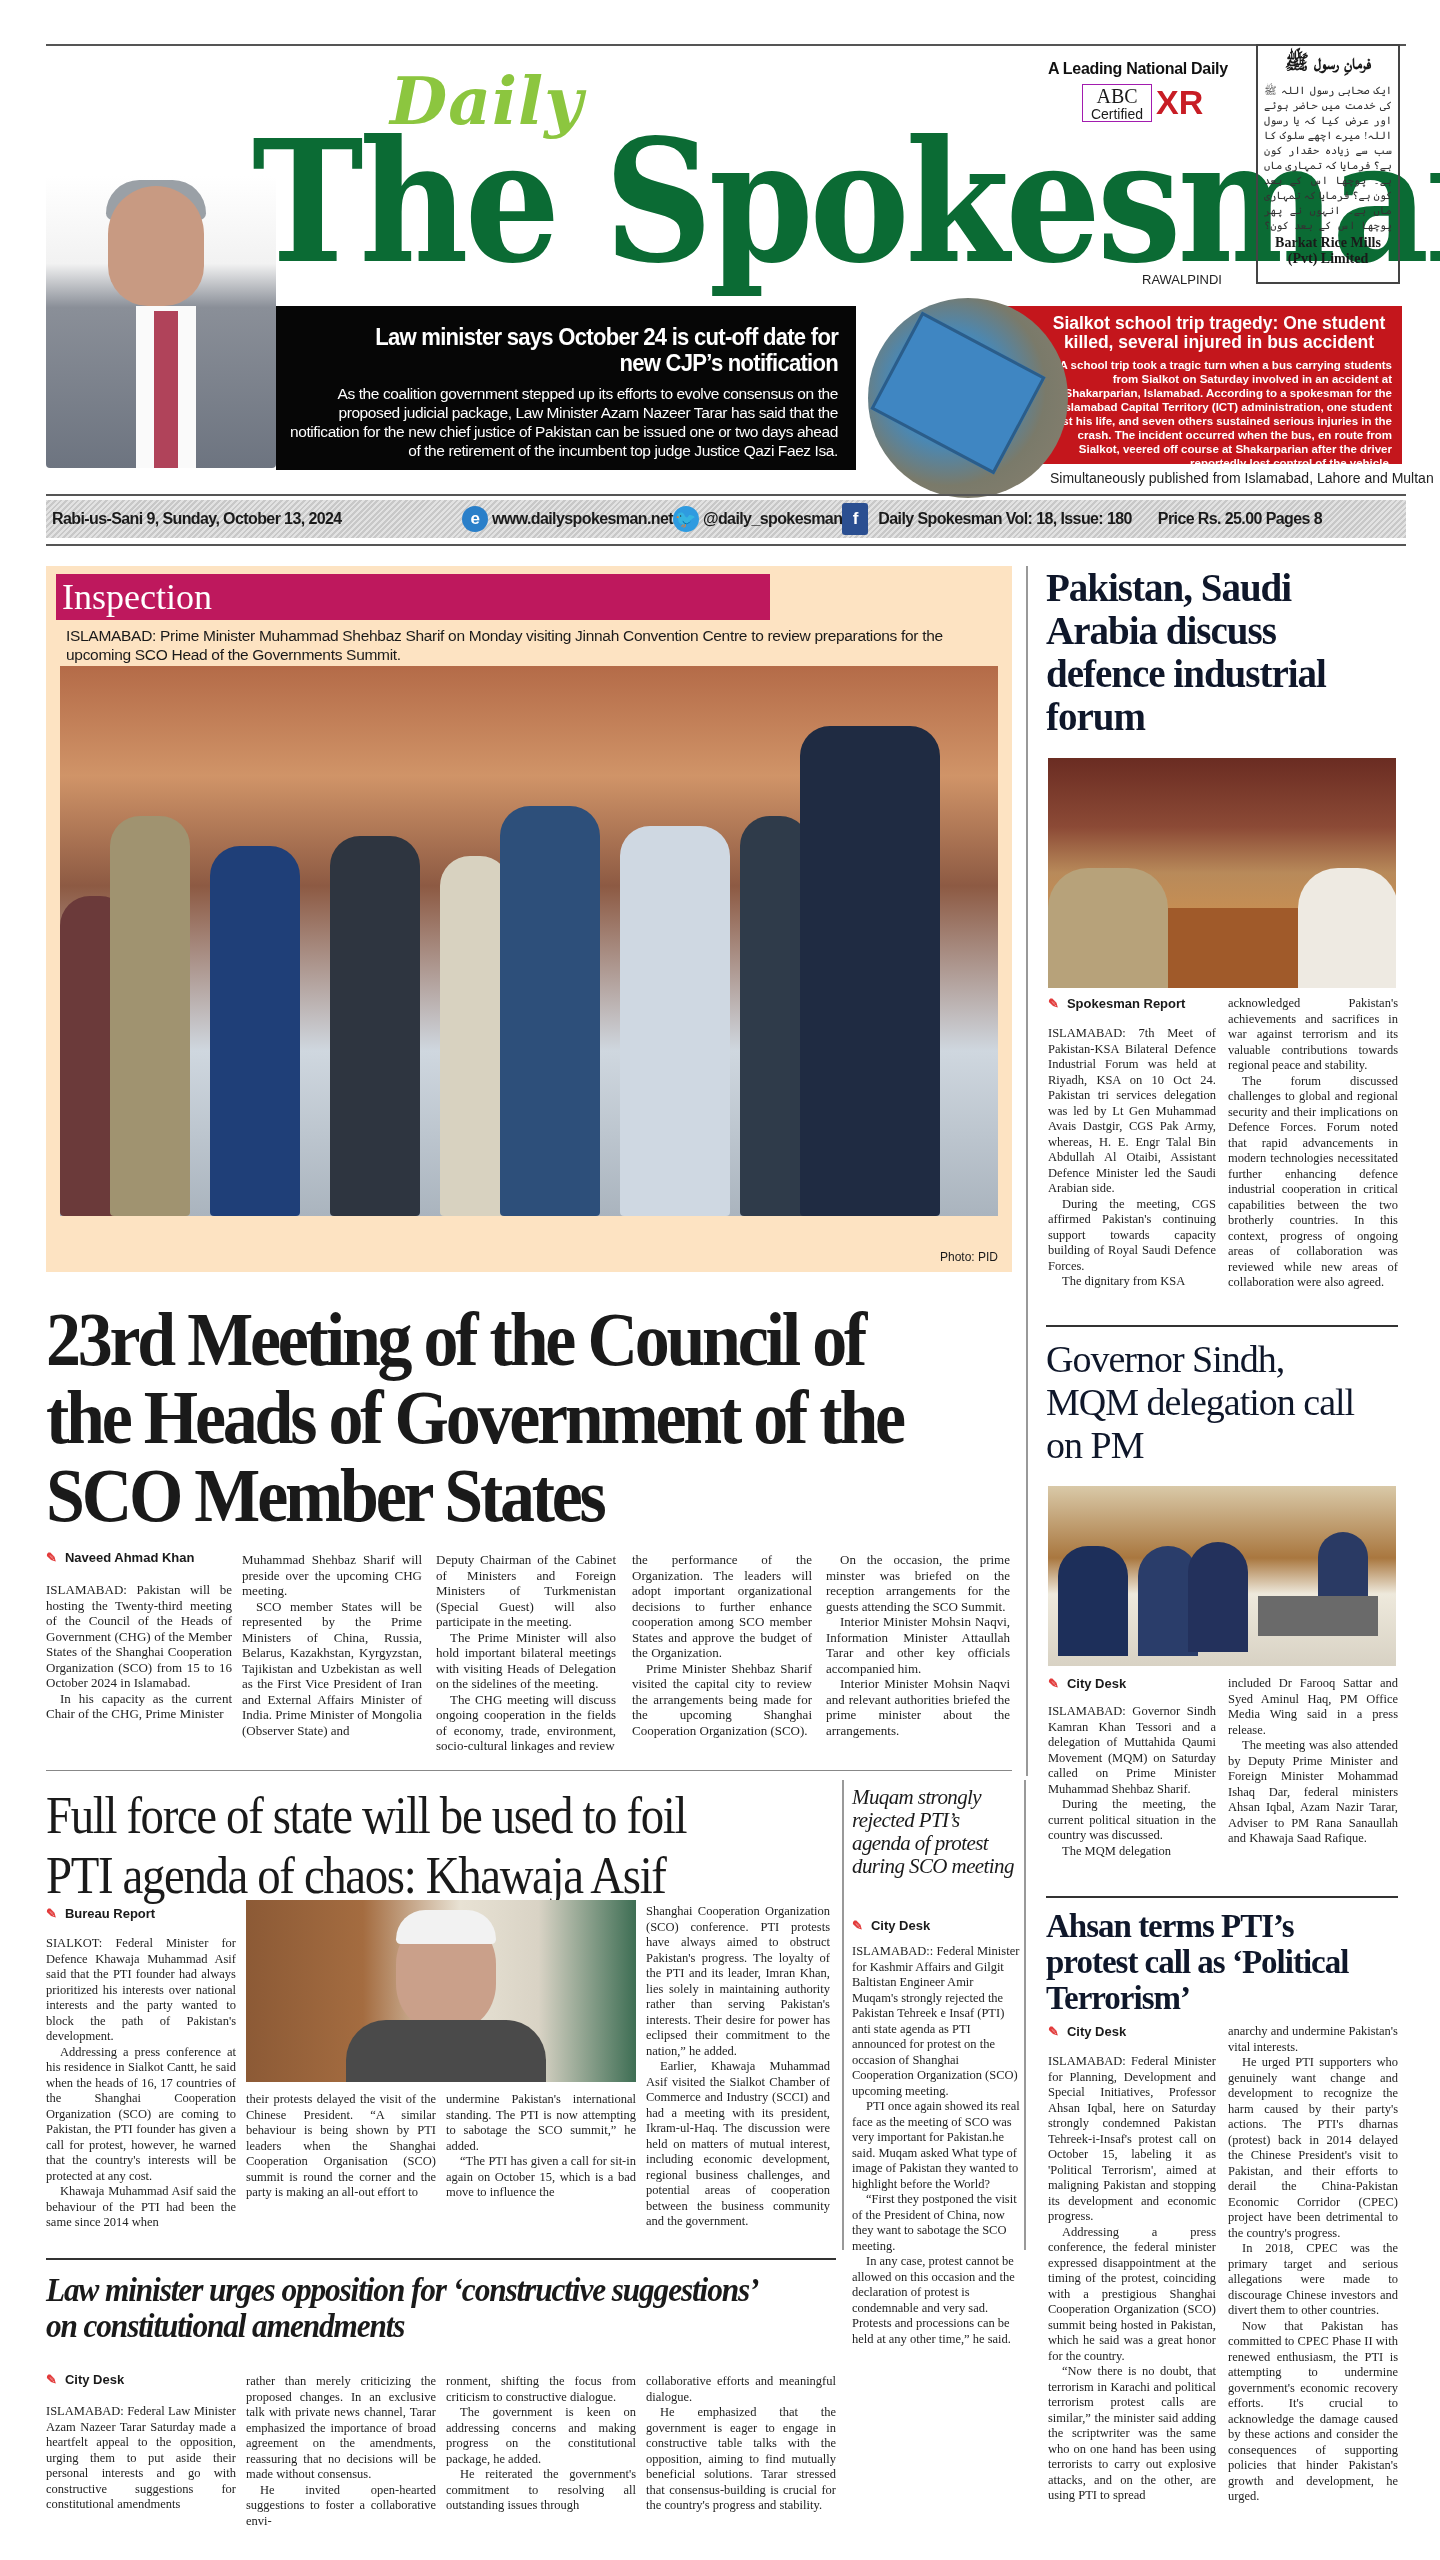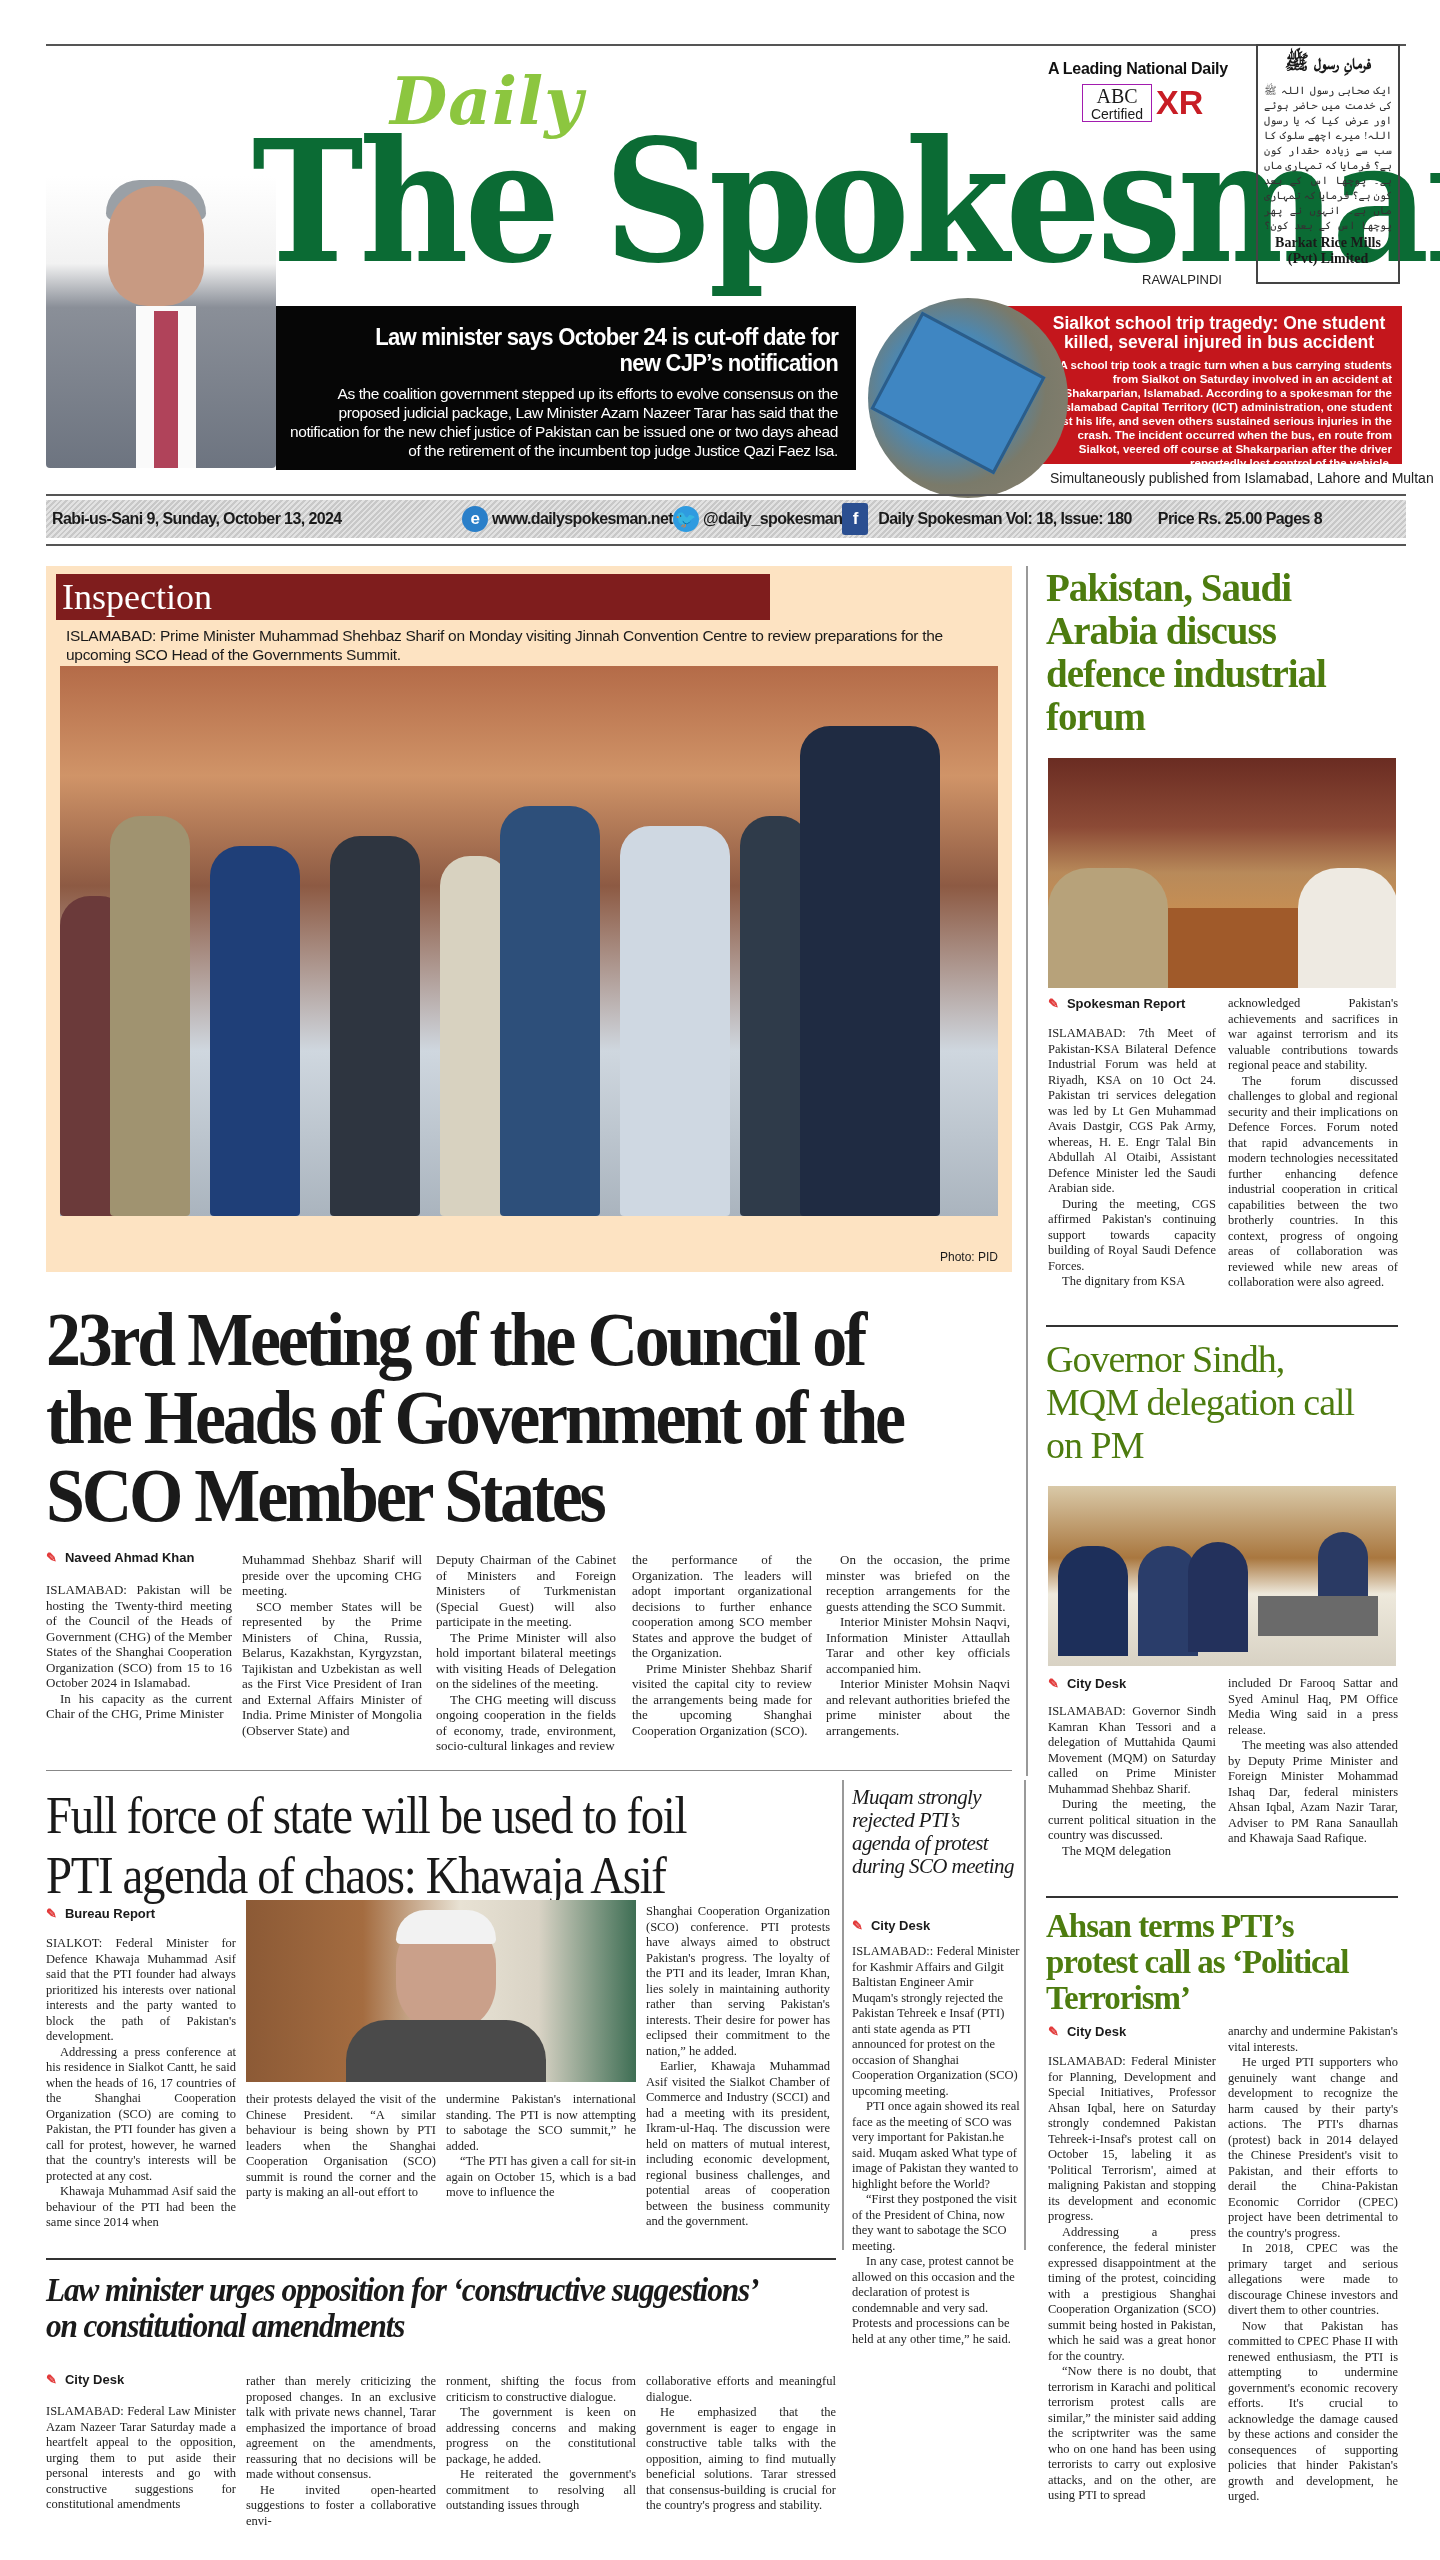--- a/index.html
+++ b/index.html
@@ -33,33 +33,33 @@
 .red-box{position:absolute;left:1006px;top:306px;width:396px;height:158px;background:#c4161c;color:#fff;font-family:"Liberation Sans",sans-serif;text-align:center;padding:8px 10px 0 40px}
 .red-box h2{font-size:17.5px;line-height:19px;font-weight:bold}
 .red-box p{font-size:11.5px;line-height:14px;margin-top:6px;font-weight:bold;text-align:right}
 .simul{position:absolute;left:1050px;top:470px;font-family:"Liberation Sans",sans-serif;font-size:14px;color:#222}
 
 .dateline{position:absolute;left:46px;top:500px;width:1360px;height:38px;background:repeating-linear-gradient(135deg,#e2e2e2 0 2px,#c8c8c8 2px 4px);display:flex;align-items:center;font-family:"Liberation Sans",sans-serif;font-weight:bold;font-size:16px;letter-spacing:-.6px;padding:0 6px}
 .dateline .ico{display:inline-flex;width:26px;height:26px;border-radius:50%;align-items:center;justify-content:center;color:#fff;font-size:17px;margin-right:4px}
 .dateline .fb{width:26px;height:32px;border-radius:3px;background:#2b4f91}
 
 .insp{position:absolute;left:46px;top:566px;width:966px;height:706px;background:#fde3c2}
-.insp .tag{position:absolute;left:10px;top:8px;width:714px;height:46px;background:#7f1d1d;color:#fff;font-size:36px;line-height:46px;padding-left:6px;font-family:"Liberation Serif",serif}
+.insp .tag{position:absolute;left:10px;top:8px;width:714px;height:46px;background:#be185d;color:#fff;font-size:36px;line-height:46px;padding-left:6px;font-family:"Liberation Serif",serif}
 .insp .cap{position:absolute;left:20px;top:60px;width:940px;font-family:"Liberation Sans",sans-serif;font-size:15.5px;line-height:19px;letter-spacing:-.3px}
 .insp .photo{position:absolute;left:14px;top:100px;width:938px;height:550px;background:linear-gradient(180deg,#b46b48 0,#d09468 20%,#8d5a43 40%,#cfd7df 70%,#aab4be 100%);overflow:hidden}
 .insp .credit{position:absolute;right:14px;top:684px;font-family:"Liberation Sans",sans-serif;font-size:12px}
 .p{position:absolute;border-radius:30px 30px 4px 4px}
 
 .h-main{position:absolute;left:46px;top:1300px;width:980px;font-family:"Liberation Serif",serif;font-weight:bold;font-size:76px;line-height:78px;letter-spacing:-3.5px;transform:scaleX(.92);transform-origin:left}
 .byline{font-family:"Liberation Sans",sans-serif;font-weight:bold;font-size:13px;display:flex;align-items:center;gap:8px}
 .byline .bi{color:#e23b3b;font-size:13px}
 .col{position:absolute;font-family:"Liberation Serif",serif;font-size:13px;line-height:15.5px;text-align:justify;hyphens:auto;color:#222}
 .col p{text-indent:14px}
 .col p.first{text-indent:0}
-.h-right{position:absolute;left:1046px;font-family:"Liberation Serif",serif;font-weight:bold;color:#4d7c0f}
+.h-right{position:absolute;left:1046px;font-family:"Liberation Serif",serif;font-weight:bold;color:#0f172a}
 .rphoto{position:absolute;left:1048px;width:348px;overflow:hidden}
 .vr{position:absolute;width:2px;background:#999}
 </style>
 </head>
 <body>
 
 <div class="rule" style="left:46px;top:44px;width:1360px;height:2px"></div>
 
 <div class="daily">Daily</div>
 <div class="title">The Spokesman</div>

